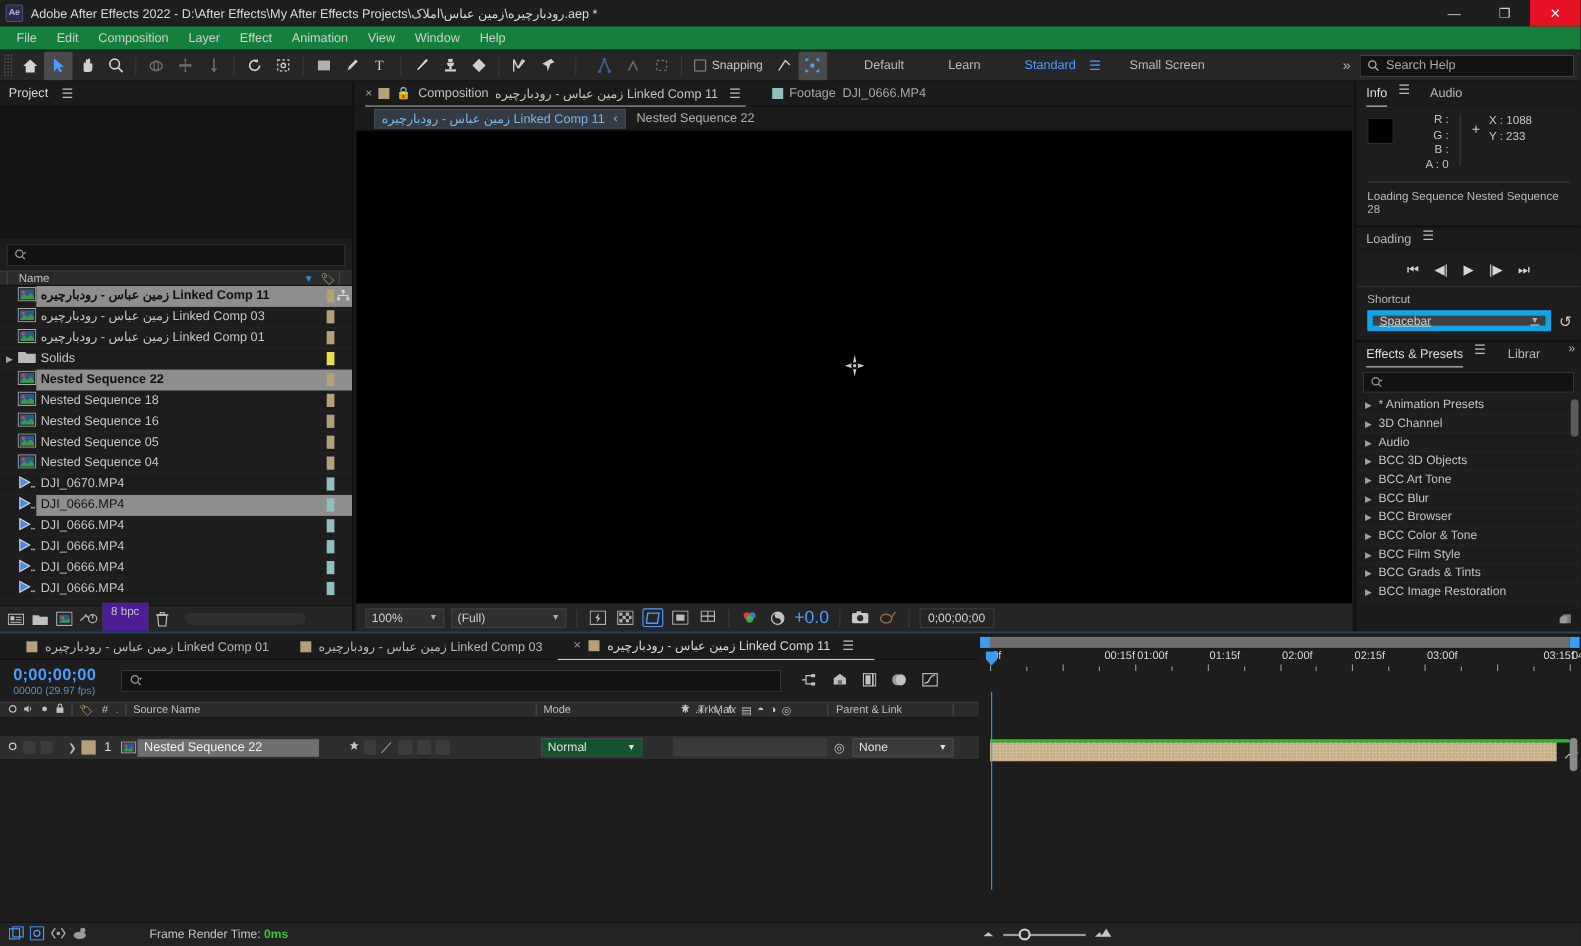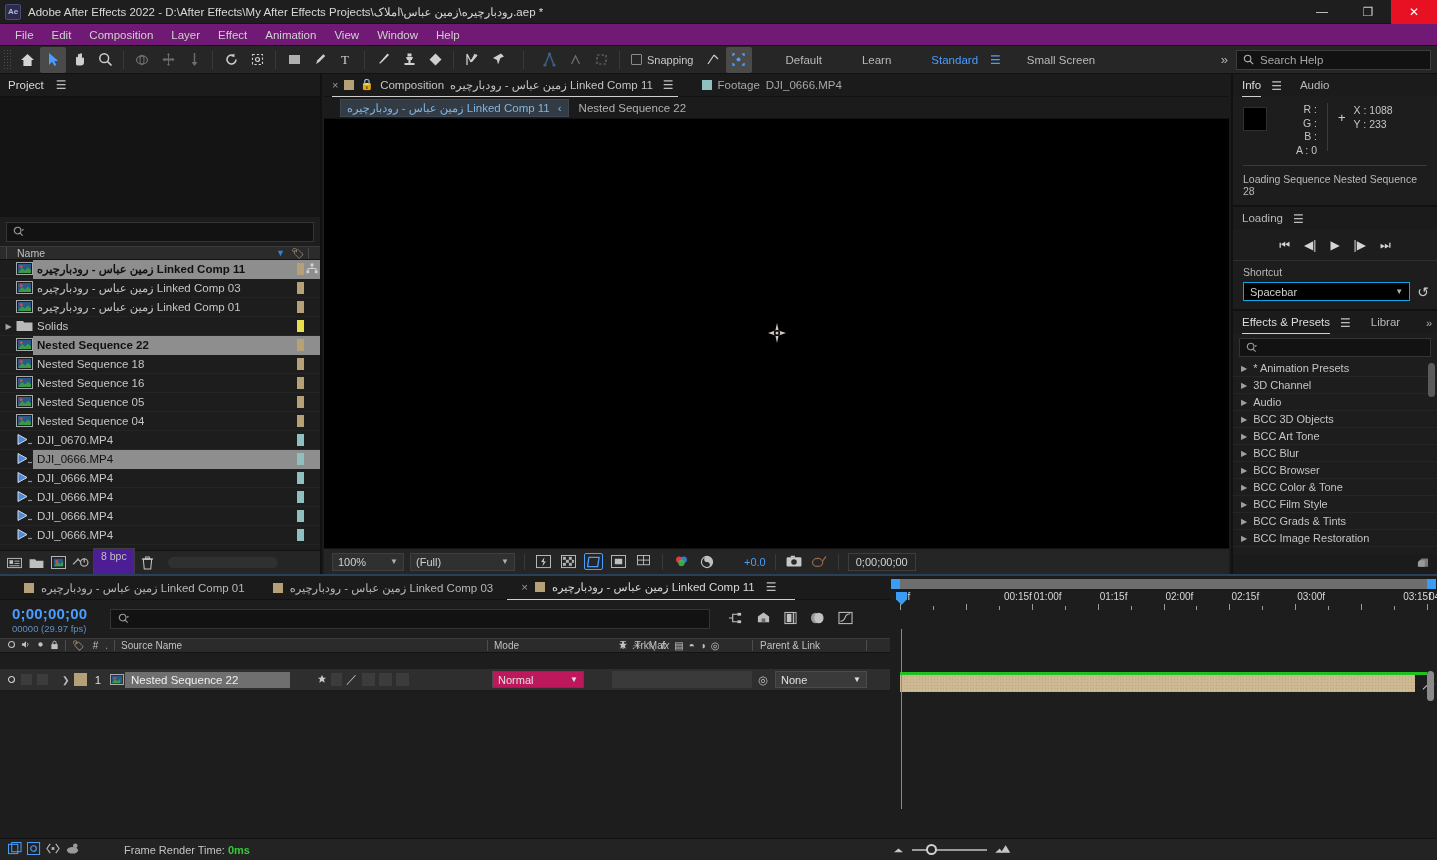--- a/index.html
+++ b/index.html
@@ -23,21 +23,21 @@
     background: #2b2b4a; border: 1px solid #4a4a7a; border-radius: 2px;
     color: #b5b5e8; font-size: 8px; font-weight: bold; line-height: 14px; text-align: center;
     font-family: "Liberation Sans", sans-serif;
   }
   .title-text { font-size: 11.5px; color: #d8d8d8; white-space: nowrap; }
   .win-btns { margin-left: auto; display: flex; height: 24px; }
   .win-btn { width: 46px; height: 24px; display: flex; align-items: center; justify-content: center; color: #d0d0d0; font-size: 12px; }
   .win-btn.close { background: #e81123; color: #fff; }
 
   
-  .menubar { height: 22px; background: #701a75; display: flex; align-items: center; padding-left: 6px; border-bottom: 1px solid #0f0f0f; }
+  .menubar { height: 22px; background: #15803d; display: flex; align-items: center; padding-left: 6px; border-bottom: 1px solid #0f0f0f; }
   .menu-item { padding: 2px 9px; font-size: 11.5px; color: #cfcfcf; }
 
   
   .toolbar { height: 28px; background: #262626; display: flex; align-items: center; border-bottom: 1px solid #111; position: relative; }
   .grip { width: 9px; height: 22px; margin: 0 2px 0 3px;
     background-image: radial-gradient(#555 0.8px, transparent 0.9px);
     background-size: 3px 3px; opacity: .8; }
   .tool { width: 26px; height: 26px; display: flex; align-items: center; justify-content: center; color: #c0c0c0; position: relative; }
   .tool.dim { color: #6d6d6d; }
   .tool.sel { background: #4a4a4a; border-radius: 2px; }
@@ -98,41 +98,41 @@
   .bc-rest { color: #b0b0b0; font-size: 11.5px; }
   .comp-stage { flex: 1; background: #131313; position: relative; }
   .stage-canvas { position: absolute; inset: 0; background: #000; }
   .anchor { position: absolute; left: 50%; top: 50%; transform: translate(-50%,-50%); color: #cfcabc; }
   .comp-bottombar { height: 26px; background: #252525; border-top: 1px solid #121212; display: flex; align-items: center; gap: 6px; padding-left: 8px; }
   .dd { background: #303030; border: 1px solid #3f3f3f; height: 18px; display: flex; align-items: center; justify-content: space-between;
     padding: 0 5px; font-size: 11px; color: #cfcfcf; }
   .dd .cv { color: #b0b0b0; font-size: 8px; margin-left: 10px; }
   .mini { width: 19px; height: 17px; display: flex; align-items: center; justify-content: center; color: #c3c3c3; }
   .mini.on { border: 1px solid #4a9eff; color: #4a9eff; border-radius: 2px; }
-  .plus0 { color: #4a9eff; font-size: 11px; margin-left: 22px; }
+  .plus0 { color: #4a9eff; font-size: 16px; }
   .tc-box { background: #252525; border: 1px solid #3d3d3d; height: 18px; line-height: 16px; padding: 0 7px; font-size: 11px; color: #d2d2d2; }
   .vsep { width: 1px; height: 16px; background: #3a3a3a; margin: 0 3px; }
 
   
   .right-dock { position: absolute; right: 0; top: 0; width: 206px; bottom: 0; background: #1d1d1d; border-left: 2px solid #111; display: flex; flex-direction: column; }
   .rp { border-bottom: 2px solid #111; }
-  .rp-tabs { height: 23px; background: #1b1b1b; display: flex; align-items: center; padding-left: 9px; gap: 6px; }
+  .rp-tabs { height: 23px; background: #1b1b1b; display: flex; padding-left: 9px; gap: 6px; }
   .rp-tab { font-size: 11.5px; color: #b8b8b8; height: 23px; line-height: 23px; }
   .rp-tab.active { color: #dcdcdc; border-bottom: 1px solid #d0d0d0; }
   .info-body { padding: 6px 10px 8px 10px; }
   .info-grid { display: flex; align-items: flex-start; }
   .color-chip { width: 24px; height: 24px; background: #000; border: 1px solid #2f2f2f; margin-top: 4px; margin-right: 8px; }
   .rgba { font-size: 10.5px; color: #c5c5c5; line-height: 13.5px; text-align: right; width: 42px; }
   .ivsep { width: 1px; height: 48px; background: #3b3b3b; margin: 0 10px; }
   .xy { font-size: 10.5px; color: #c5c5c5; line-height: 14px; }
   .info-status { border-top: 1px solid #3a3a3a; margin-top: 8px; padding-top: 7px; font-size: 10.5px; color: #b9b9b9; }
   .preview-btns { display: flex; align-items: center; justify-content: center; gap: 14px; padding: 8px 0 8px 0; color: #d5d5d5; font-size: 12px; }
   .shortcut-lbl { padding: 0 10px; font-size: 10.5px; color: #b8b8b8; border-top: 1px solid #2f2f2f; padding-top: 5px; }
   .shortcut-row { display: flex; align-items: center; gap: 7px; padding: 4px 8px 8px 10px; }
-  .sc-dd { flex: 1; height: 19px; background: #000000; border: 1px solid #0ea5e9; display: flex; align-items: center; justify-content: space-between; padding: 0 6px; font-size: 11px; color: #d0d0d0; }
+  .sc-dd { flex: 1; height: 19px; background: #404040; border: 5px solid #0ea5e9; display: flex; align-items: center; justify-content: space-between; padding: 0 6px; font-size: 11px; color: #d0d0d0; text-decoration: underline; }
   .ep-search { margin: 4px 6px 3px 6px; height: 19px; background: #121212; border: 1px solid #343434; display: flex; align-items: center; padding: 0 6px; }
   .ep-list { overflow: hidden; position: relative; }
   .ep-row { height: 17px; display: flex; align-items: center; font-size: 11px; color: #c4c4c4; border-bottom: 1px solid #252525; padding-left: 8px; gap: 6px; }
   .ep-row .tri { color: #a0a0a0; font-size: 8px; }
   .ep-scroll { position: absolute; right: 2px; top: 3px; width: 7px; height: 34px; background: #5a5a5a; border-radius: 4px; }
   .ep-foot { height: 20px; background: #1b1b1b; display: flex; align-items: center; justify-content: flex-end; padding-right: 8px; }
 
   
   .timeline { position: absolute; left: 0; right: 0; bottom: 0; height: 286px; background: #1d1d1d; border-top: 2px solid #2a3f5a; }
   .tl-tabrow { height: 24px; background: #1b1b1b; display: flex; align-items: center; padding-left: 10px; gap: 0; border-bottom: 1px solid #111; }
@@ -155,28 +155,28 @@
   .wb-cap { position: absolute; width: 9px; height: 14px; background: #3b9cf5; top: 0; }
   .greenline { height: 3px; background: #1fbf1f; margin: 0 10px; }
   .lay-strip { height: 17px; margin-left: 10px; margin-right: 22px;
     background-color: #cdb894;
     background-image: radial-gradient(#bda77f 0.7px, transparent 0.8px), radial-gradient(#d8c5a3 0.7px, transparent 0.8px);
     background-size: 3px 3px, 5px 5px; background-position: 0 0, 2px 2px; }
   .playhead { position: absolute; top: 0; width: 1px; background: #3b9cf5; }
   .ph-head { position: absolute; width: 11px; height: 13px; background: #3b9cf5; clip-path: polygon(0 0, 100% 0, 100% 55%, 50% 100%, 0 55%); }
   .tl-statusbar { position: absolute; left: 0; right: 0; bottom: 0; height: 22px; background: #232323; border-top: 1px solid #121212; display: flex; align-items: center; }
   .sb-icons { display: flex; align-items: center; gap: 5px; padding-left: 8px; color: #b5b5b5; }
-  .sb-text { font-size: 11px; color: #c4c4c4; padding-left: 44px; }
+  .sb-text { margin-left: 12px; font-size: 11px; color: #c4c4c4; padding-left: 44px; }
   .sb-ms { color: #37c837; font-weight: bold; }
   .zoom-ctrl { position: absolute; left: 892px; display: flex; align-items: center; gap: 7px; color: #c5c5c5; }
   .zs-track { width: 75px; height: 2px; background: #9a9a9a; position: relative; }
   .zs-knob { position: absolute; left: 14px; top: -5px; width: 11px; height: 11px; border: 2px solid #cfcfcf; border-radius: 50%; background: #232323; }
   .chk { width: 11px; height: 11px; border: 1px solid #777; }
   .row-sel { width: 13px; height: 13px; background: #b5a077; }
-  .mode-dd { width: 92px; height: 17px; background: #be185d; border: 1px solid #4a4a4a; display: flex; align-items: center; justify-content: space-between; padding: 0 5px; font-size: 11px; color: #e0e0e0; }
+  .mode-dd { width: 92px; height: 17px; background: #14532d; border: 1px solid #4a4a4a; display: flex; align-items: center; justify-content: space-between; padding: 0 5px; font-size: 11px; color: #e0e0e0; }
   .parent-dd { width: 92px; height: 17px; background: #3a3a3a; border: 1px solid #4a4a4a; display: flex; align-items: center; justify-content: space-between; padding: 0 5px; font-size: 11px; color: #e0e0e0; }
   .namechip { background: #6f6f6f; color: #f0f0f0; padding: 1px 6px; height: 16px; line-height: 14px; }
   .tl-scroll-v { position: absolute; right: 2px; top: 28px; width: 7px; height: 40px; background: #4a4a4a; border-radius: 4px; }
 </style>
 </head>
 <body>
 
 <div class="app">
 
   <div class="titlebar">

